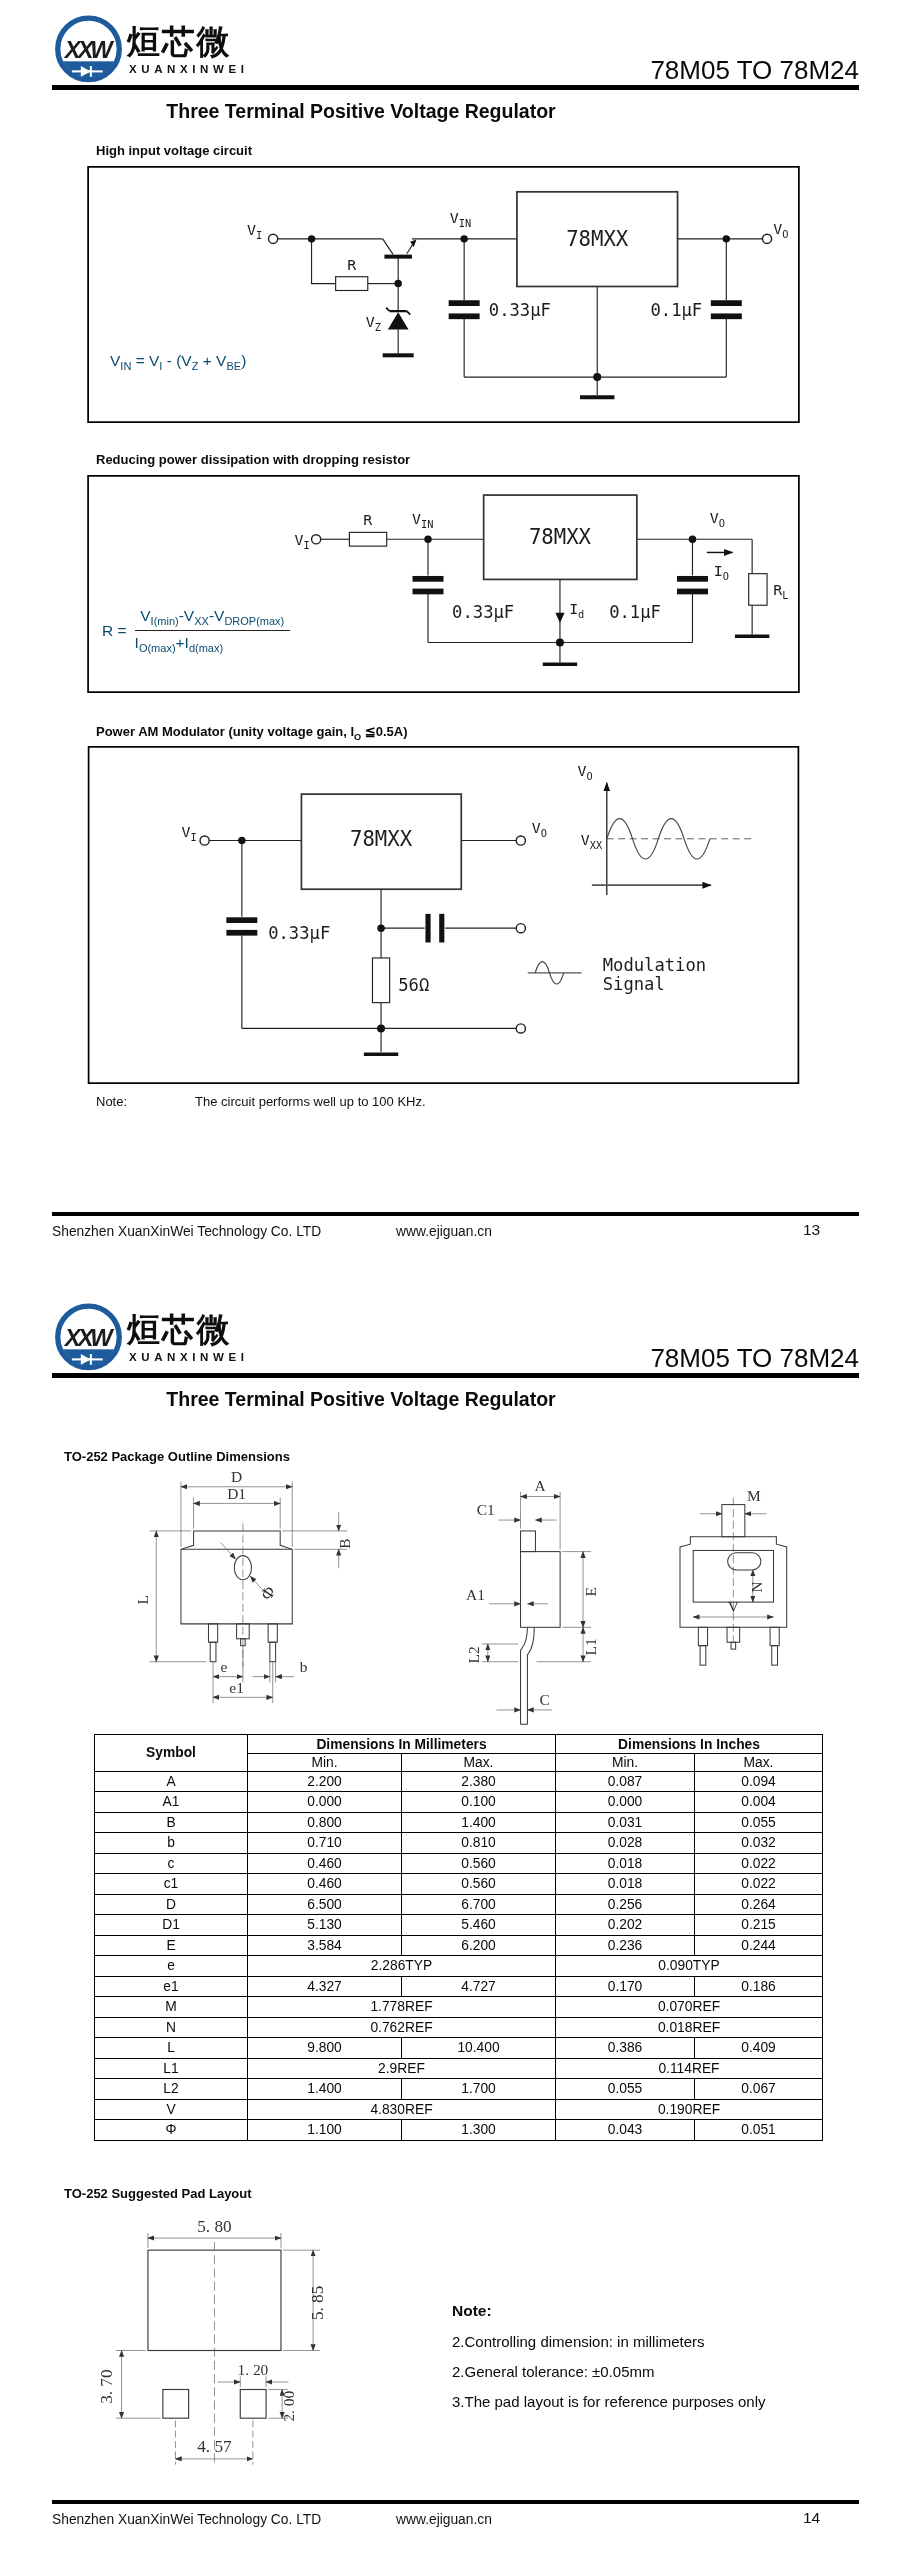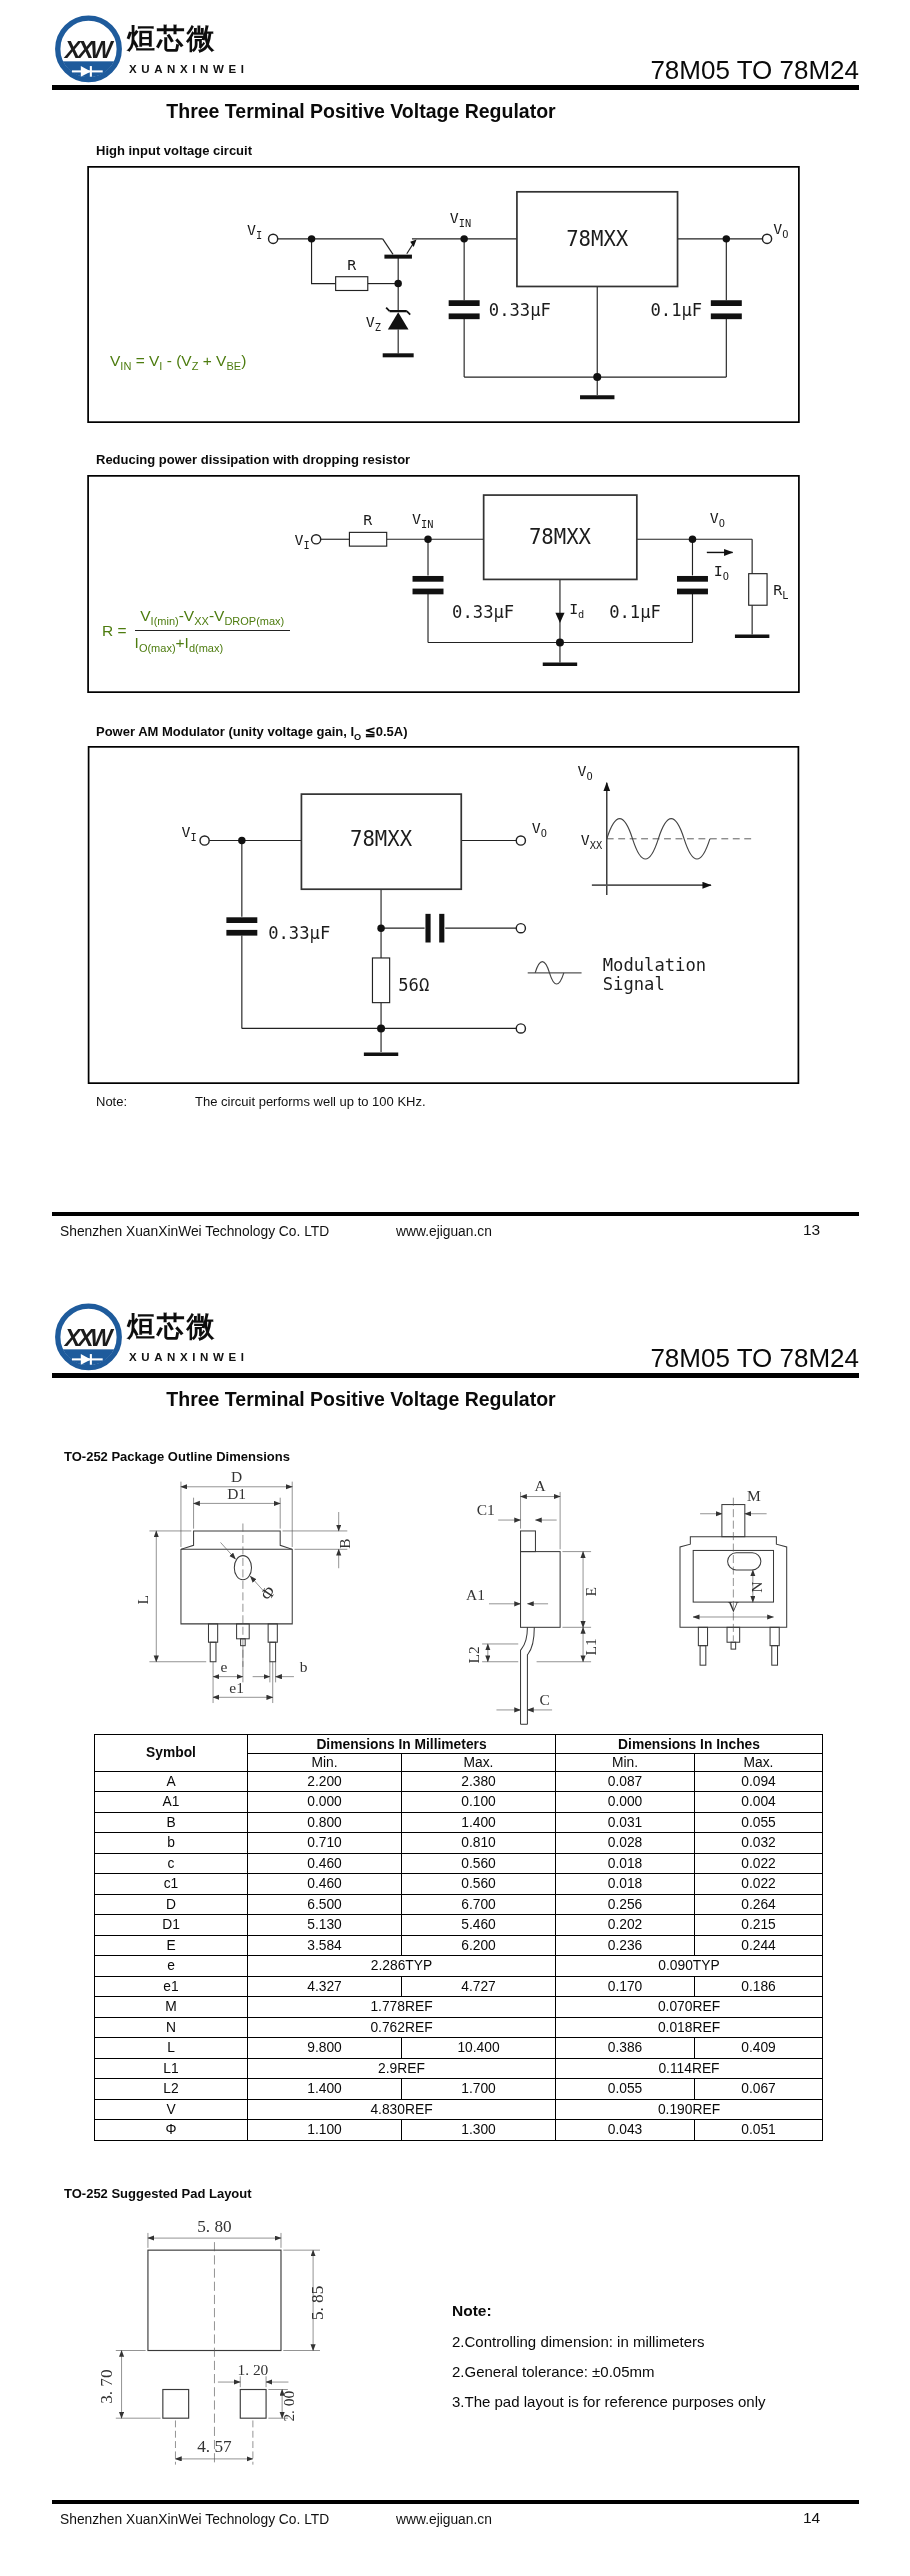--- a/index.html
+++ b/index.html
@@ -1,42 +1,42 @@
 <!DOCTYPE html>
 <html style="font-size:9.2px"><head>
 <meta charset="utf-8">
 <style>
   html,body{margin:0;padding:0;background:#ffffff;}
   body{width:910px;font-family:"Liberation Sans",sans-serif;color:#000;}
   .page{position:relative;width:910px;height:1288px;background:#fff;overflow:hidden;}
   .abs{position:absolute;}
   
-  .brand-cn{position:absolute;left:127px;top:19.5px;font-size:28px;font-weight:900;letter-spacing:1.7px;color:#0d0d0d;font-family:Liberation Serif, serif;}
+  .brand-cn{position:absolute;left:127px;top:19.5px;font-size:33px;font-weight:900;letter-spacing:1.7px;color:#0d0d0d;font-family:Liberation Serif, serif;}
   .brand-en{position:absolute;left:129px;top:63px;font-size:11.5px;font-weight:bold;letter-spacing:4.6px;color:#111;}
   .part-range{position:absolute;left:516px;top:55px;width:343px;text-align:right;font-size:26px;font-weight:400;color:#0a0a0a;}
   .head-rule{position:absolute;left:52px;top:85px;width:807px;height:4.6px;background:#000;}
   .doc-title{position:absolute;left:0;top:100px;width:722px;text-align:center;font-size:19.5px;font-weight:bold;color:#0a0a0a;}
   .sec-heading{position:absolute;font-size:13px;font-weight:bold;color:#0a0a0a;}
   .sec-heading sub{font-size:9.2px;}
   .circuit-box-border{stroke:#000;stroke-width:3;fill:none;}
   svg text{fill:#1c1c1c;}
   .ckt-label{font-family:"DejaVu Sans Mono",monospace;font-size:26px;}
   .ckt-label-lg{font-family:"DejaVu Sans Mono",monospace;font-size:30px;}
   .ckt-chip{font-family:"DejaVu Sans Mono",monospace;font-size:36px;}
-  .formula{position:absolute;font-family:"Liberation Sans",sans-serif;font-size:15.5px;color:#4d7c0f;}
+  .formula{position:absolute;font-family:"Liberation Sans",sans-serif;font-size:15.5px;color:#0c4a6e;}
   .formula sub{font-size:11px;}
   .frac-wrap{display:flex;align-items:center;gap:8px;}
   .frac{display:inline-flex;flex-direction:column;text-align:left;}
   .frac .num{padding:0 5.7px 2.9px;border-bottom:1.1px solid #222;}
   .frac .den{padding-top:3.4px;}
   .p1-note{position:absolute;left:96px;top:1094px;font-size:13px;color:#111;}
   .p1-note-text{margin-left:68px;}
   
   .footer-rule{position:absolute;left:52px;top:1212px;width:807px;height:4px;background:#000;}
-  .footer-company{position:absolute;left:52px;top:1224px;font-size:13.8px;color:#111;margin-left:8px;}
+  .footer-company{position:absolute;left:52px;top:1224px;font-size:13.8px;color:#111;}
   .footer-site{position:absolute;left:396px;top:1224px;font-size:13.8px;color:#111;}
   .footer-page{position:absolute;left:803px;top:1221px;width:56px;text-align:left;font-size:15.5px;color:#111;}
   
   .cad-text{font-family:"Liberation Serif",serif;font-size:27px;fill:#333;}
   .cad-text-lg{font-family:"Liberation Serif",serif;font-size:30px;fill:#333;}
   .dim-table{position:absolute;left:94px;top:446px;width:729px;border-collapse:collapse;table-layout:fixed;}
   .dim-table th,.dim-table td{border:1.1px solid #000;text-align:center;padding:0;font-size:13.8px;color:#0a0a0a;overflow:hidden;}
   .dim-table thead th{font-weight:bold;height:18px;}
   .dim-table thead tr.h2 th{font-weight:normal;height:16.6px;border-bottom:1.7px solid #000;}
   .dim-table tbody td{font-weight:normal;height:19.5px;border-top-width:1.7px;}

